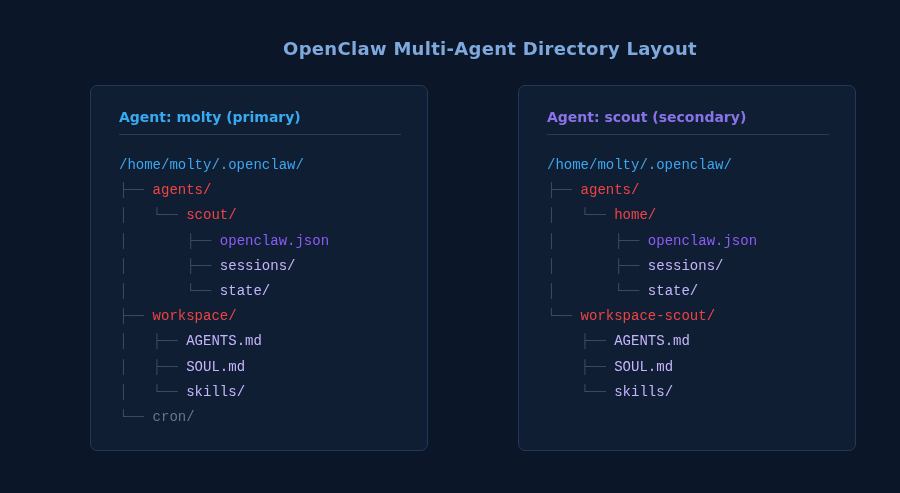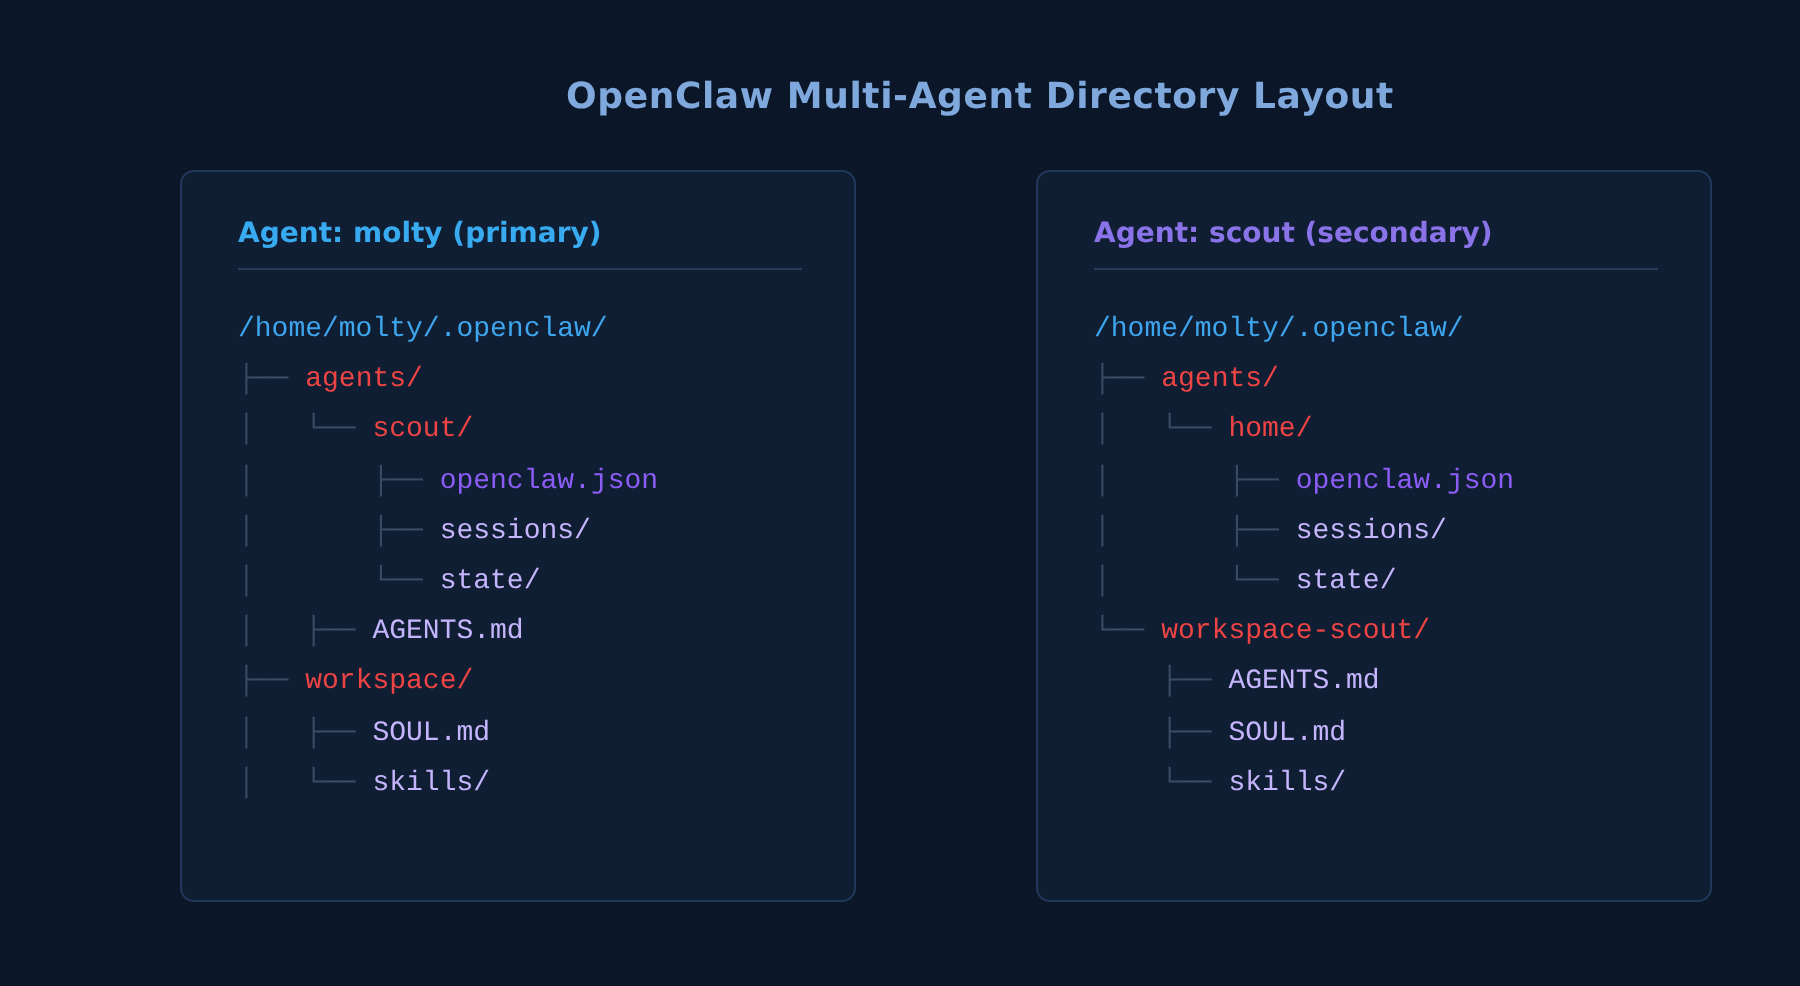--- a/index.html
+++ b/index.html
@@ -62,24 +62,25 @@
 <div class="panel left">
   <div class="panel-head">Agent: molty (primary)</div>
   <div class="divider"></div>
   <div class="tree">
       <div class="row"><span class="c-root">/home/molty/.openclaw/</span></div>
       <div class="row"><span class="guide">├── </span><span class="c-dir">agents/</span></div>
       <div class="row"><span class="guide">│   └── </span><span class="c-dir">scout/</span></div>
       <div class="row"><span class="guide">│       ├── </span><span class="c-cfg">openclaw.json</span></div>
       <div class="row"><span class="guide">│       ├── </span><span class="c-file">sessions/</span></div>
       <div class="row"><span class="guide">│       └── </span><span class="c-file">state/</span></div>
+      <div class="row"><span class="guide">├── </span><span class="c-dir">workspace/</span></div>
       <div class="row"><span class="guide">│   ├── </span><span class="c-file">AGENTS.md</span></div>
-      <div class="row"><span class="guide">├── </span><span class="c-dir">workspace/</span></div>
       <div class="row"><span class="guide">│   ├── </span><span class="c-file">SOUL.md</span></div>
       <div class="row"><span class="guide">│   └── </span><span class="c-file">skills/</span></div>
+      <div class="row"><span class="guide">└── </span><span class="c-muted">cron/</span></div>
     </div>
 </div>
 
 <div class="panel right">
   <div class="panel-head">Agent: scout (secondary)</div>
   <div class="divider"></div>
   <div class="tree">
       <div class="row"><span class="c-root">/home/molty/.openclaw/</span></div>
       <div class="row"><span class="guide">├── </span><span class="c-dir">agents/</span></div>
       <div class="row"><span class="guide">│   └── </span><span class="c-dir">home/</span></div>

